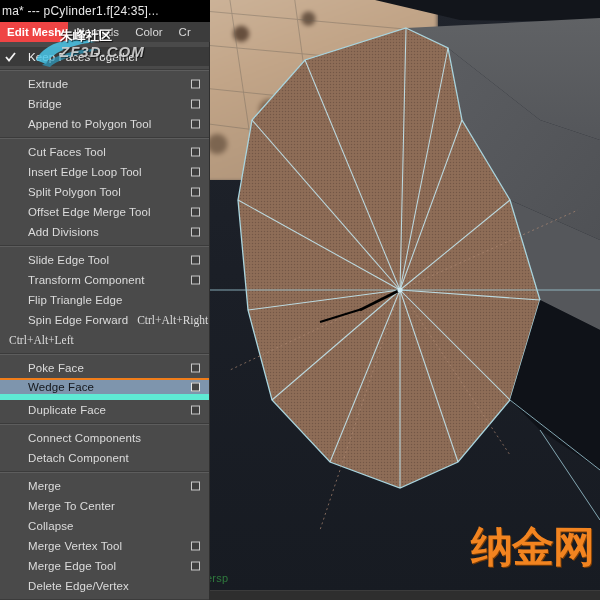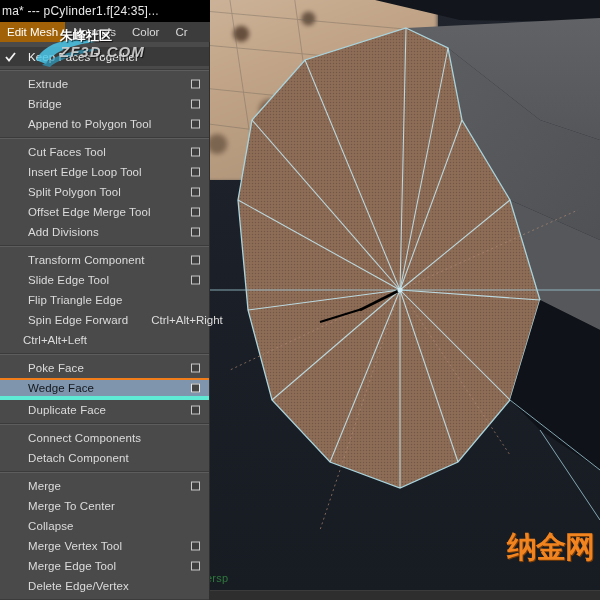--- a/index.html
+++ b/index.html
@@ -34,54 +34,54 @@
   .vp-svg{position:absolute;left:0;top:0;width:390px;height:600px;}
 
   .vp-label{position:absolute;left:-4px;bottom:16px;color:#2f7a3d;font-size:11px;
     font-family:"Liberation Sans",sans-serif;letter-spacing:.2px;}
 
   .vp-bottombar{position:absolute;left:0;bottom:0;width:390px;height:9px;background:#2e2e2e;border-top:1px solid #3b3b3b;}
 
   
   .wm-narkii{position:absolute;right:6px;bottom:10px;width:150px;height:62px;text-align:right;
     pointer-events:none;}
-  .wm-narkii .cn{font-family:"DejaVu Sans",sans-serif;font-weight:bold;font-size:30px;color:#F28420;
+  .wm-narkii .cn{font-family:"DejaVu Sans",sans-serif;font-weight:bold;font-size:42px;color:#F28420;
     letter-spacing:-1px;line-height:38px;text-shadow:1px 1px 0 #7a3c05;text-align:right;}
   .wm-narkii .en{font-family:"Liberation Serif",serif;font-style:italic;font-weight:bold;
     font-size:17px;color:#d8d8d8;letter-spacing:1px;line-height:17px;margin-top:-2px;
     text-shadow:0 1px 0 #000;}
 
   
   .titlebar{position:absolute;left:0;top:0;width:210px;height:22px;background:#000;
     color:#e8e8e8;font-size:12px;display:flex;align-items:center;overflow:hidden;white-space:nowrap;}
   .titlebar .tb-text{padding-left:2px;letter-spacing:.2px;}
   .titlebar-fade{position:absolute;left:150px;top:0;width:60px;height:22px;
     background:linear-gradient(90deg,rgba(0,0,0,0) 0%,#000 55%);}
 
   
   .menubar{position:absolute;left:0;top:22px;width:210px;height:20px;background:#3c3c3c;
     display:flex;align-items:center;overflow:hidden;}
   .mb-item{font-size:11.5px;color:#d9d9d9;padding:2px 8px;white-space:nowrap;}
-  .mb-item.active{background:#a16207;color:#ffffff;padding:4px 7px;}
+  .mb-item.active{background:#ef4444;color:#ffffff;padding:4px 7px;font-weight:bold;}
 
   
   .menu{position:absolute;left:0;top:42px;width:210px;background:#4a4a4a;
     border-right:1px solid #2f2f2f;border-bottom:1px solid #2f2f2f;
     padding-bottom:2px;box-sizing:border-box;}
   .menu-row{position:relative;height:20px;display:flex;align-items:center;box-sizing:border-box;}
   .menu-row .label{font-size:11.5px;color:#dcdcdc;padding-left:28px;white-space:nowrap;
     letter-spacing:.1px;}
-  .menu-row .accel{font-size:11.5px;color:#dcdcdc;margin-left:23px;white-space:nowrap;}
+  .menu-row .accel{font-size:11.5px;color:#dcdcdc;margin-left:9px;white-space:nowrap;font-family:Liberation Serif, serif;}
   .menu-row .optbox{position:absolute;right:9px;top:50%;transform:translateY(-50%);
     width:7px;height:7px;border:1px solid #c9c9c9;background:#3e3e3e;}
   .menu-row.check{background:#3a3a3a;height:19px;}
   .menu-row.check .tick{position:absolute;left:5px;top:50%;transform:translateY(-50%);
     width:11px;height:11px;}
   .menu-row.check .label{color:#efefef;}
-  .menu-row.sel{background:#7E95AD;border-top:2px solid #F07D1A;border-bottom:4px solid #5eead4;
+  .menu-row.sel{background:#7E95AD;border-top:2px solid #F07D1A;border-bottom:6px solid #5eead4;
     height:22px;}
   .menu-row.sel .label{color:#14171c;}
   .menu-row.sel .optbox{border-color:#e8e8e8;background:#464646;}
   .sep{height:1px;background:#5d5d5d;margin:3px 0 3px 0;border-top:1px solid #3b3b3b;}
   .menu-tear{height:5px;}
 
   
   .wm-zf{position:absolute;left:0;top:18px;width:210px;height:52px;pointer-events:none;}
   .wm-zf .swoosh{position:absolute;left:32px;top:16px;width:90px;height:36px;}
   .wm-zf .cn{position:absolute;left:60px;top:9px;font-family:Liberation Serif, serif;
@@ -233,25 +233,25 @@
       <div class="menu-row">
         <span class="label">Offset Edge Merge Tool</span>
         <div class="optbox"></div>
       </div>
       <div class="menu-row">
         <span class="label">Add Divisions</span>
         <div class="optbox"></div>
       </div>
       <div class="sep"></div>
       <div class="menu-row">
+        <span class="label">Slide Edge Tool</span>
+        <div class="optbox"></div>
+      </div>
+      <div class="menu-row">
         <span class="label">Transform Component</span>
-        <div class="optbox"></div>
-      </div>
-      <div class="menu-row">
-        <span class="label">Slide Edge Tool</span>
         <div class="optbox"></div>
       </div>
       <div class="menu-row">
         <span class="label">Flip Triangle Edge</span>
       </div>
       <div class="menu-row">
         <span class="label">Spin Edge Forward</span>
         <span class="accel">Ctrl+Alt+Right</span>
       </div>
       <div class="menu-row">

